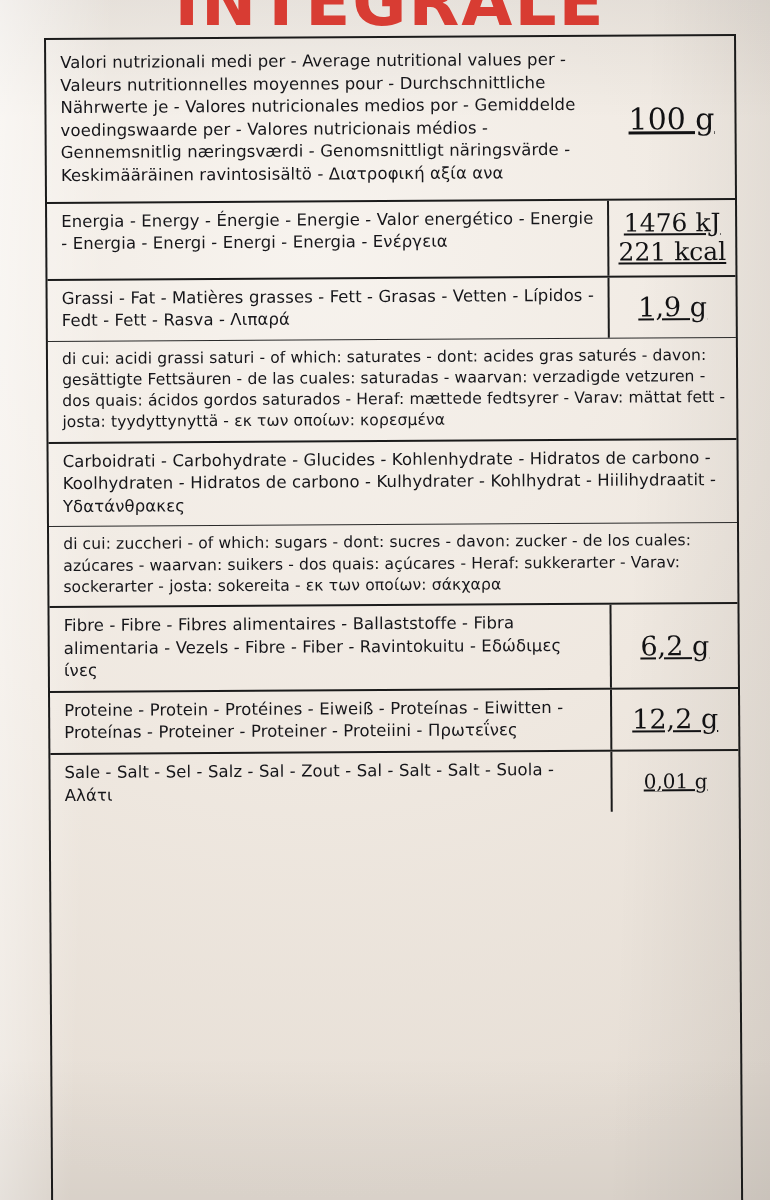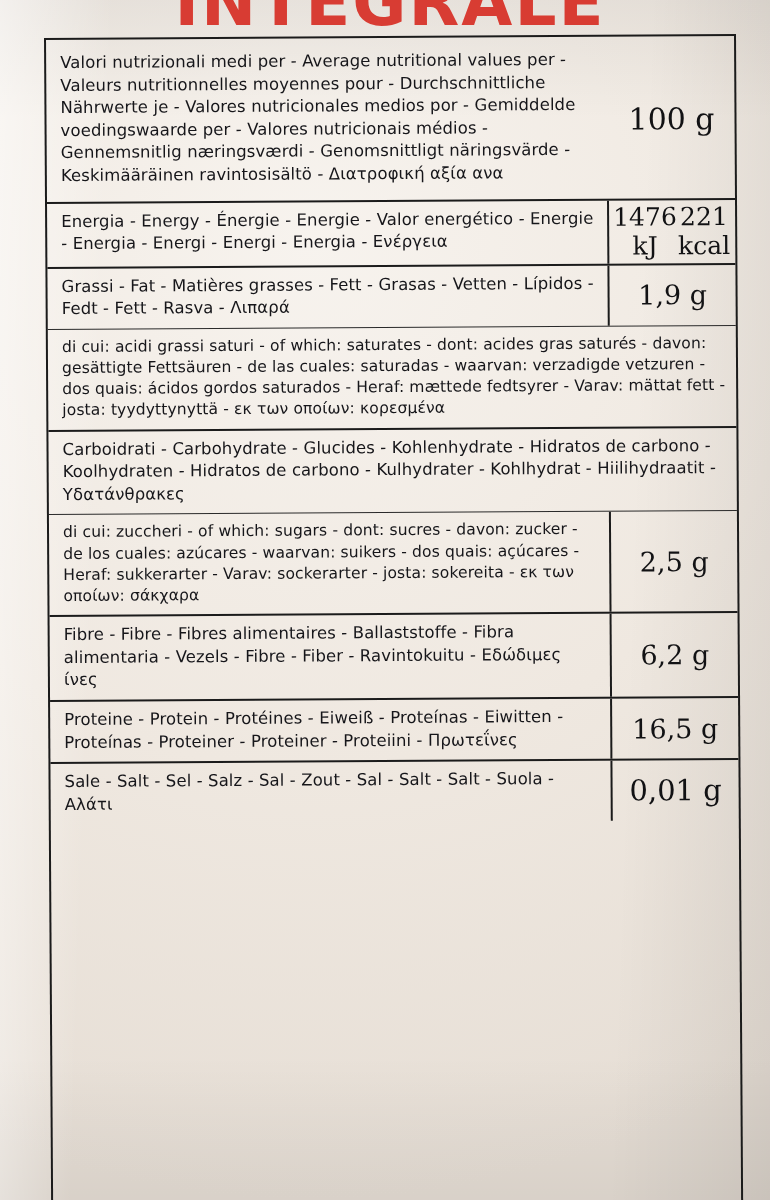--- a/index.html
+++ b/index.html
@@ -88,30 +88,31 @@
   }
   .value {
     flex: 0 0 118px;
     border-left: 2.5px solid #1b1b1b;
     display: flex;
     align-items: center;
     justify-content: center;
     font-family: "DejaVu Serif", serif;
     font-size: 27px;
     color: #121214;
-    padding: 2px 4px;
+    padding: 8px 4px;
     text-align: center;
     line-height: 1.15;
+    text-decoration: underline;
   }
   .value.stacked {
-    flex-direction: row;
+    flex-direction: column;
     font-size: 25px;
     line-height: 1.18;
   }
-  .value.smallerval { font-size: 29px; text-align: center; }
+  .value.smallerval { font-size: 20px; text-align: center; }
 
   
   .row.header .label { padding-top: 12px; padding-bottom: 14px; }
   .row.header .value {
     border-left: none;
     align-items: flex-start;
     padding-top: 66px;
     font-size: 30px;
   }
 
@@ -156,31 +157,30 @@
   </div>
   <div class="row subrow">
     <div class="label small">di cui: acidi grassi saturi - of which: saturates - dont: acides gras saturés - davon: gesättigte Fettsäuren - de las cuales: saturadas - waarvan: verzadigde vetzuren - dos quais: ácidos gordos saturados - Heraf: mættede fedtsyrer - Varav: mättat fett - josta: tyydyttynyttä - εκ των οποίων: κορεσμένα</div>
   </div>
 
   <div class="row nodivider">
     <div class="label">Carboidrati - Carbohydrate - Glucides - Kohlenhydrate - Hidratos de carbono - Koolhydraten - Hidratos de carbono - Kulhydrater - Kohlhydrat - Hiilihydraatit - Υδατάνθρακες</div>
   </div>
   <div class="row subrow">
     <div class="label small">di cui: zuccheri - of which: sugars - dont: sucres - davon: zucker - de los cuales: azúcares - waarvan: suikers - dos quais: açúcares - Heraf: sukkerarter - Varav: sockerarter - josta: sokereita - εκ των οποίων: σάκχαρα</div>
-    <div class="value">2,5 g</div>
   </div>
 
   <div class="row">
     <div class="label">Fibre - Fibre - Fibres alimentaires - Ballaststoffe - Fibra alimentaria - Vezels - Fibre - Fiber - Ravintokuitu - Εδώδιμες ίνες</div>
     <div class="value">6,2 g</div>
   </div>
 
   <div class="row">
     <div class="label">Proteine - Protein - Protéines - Eiweiß - Proteínas - Eiwitten - Proteínas - Proteiner - Proteiner - Proteiini - Πρωτεΐνες</div>
-    <div class="value">16,5 g</div>
+    <div class="value">12,2 g</div>
   </div>
 
   <div class="row">
     <div class="label">Sale - Salt - Sel - Salz - Sal - Zout - Sal - Salt - Salt - Suola - Αλάτι</div>
     <div class="value smallerval">0,01 g</div>
   </div>
 
 </div>
 
 </body></html>

